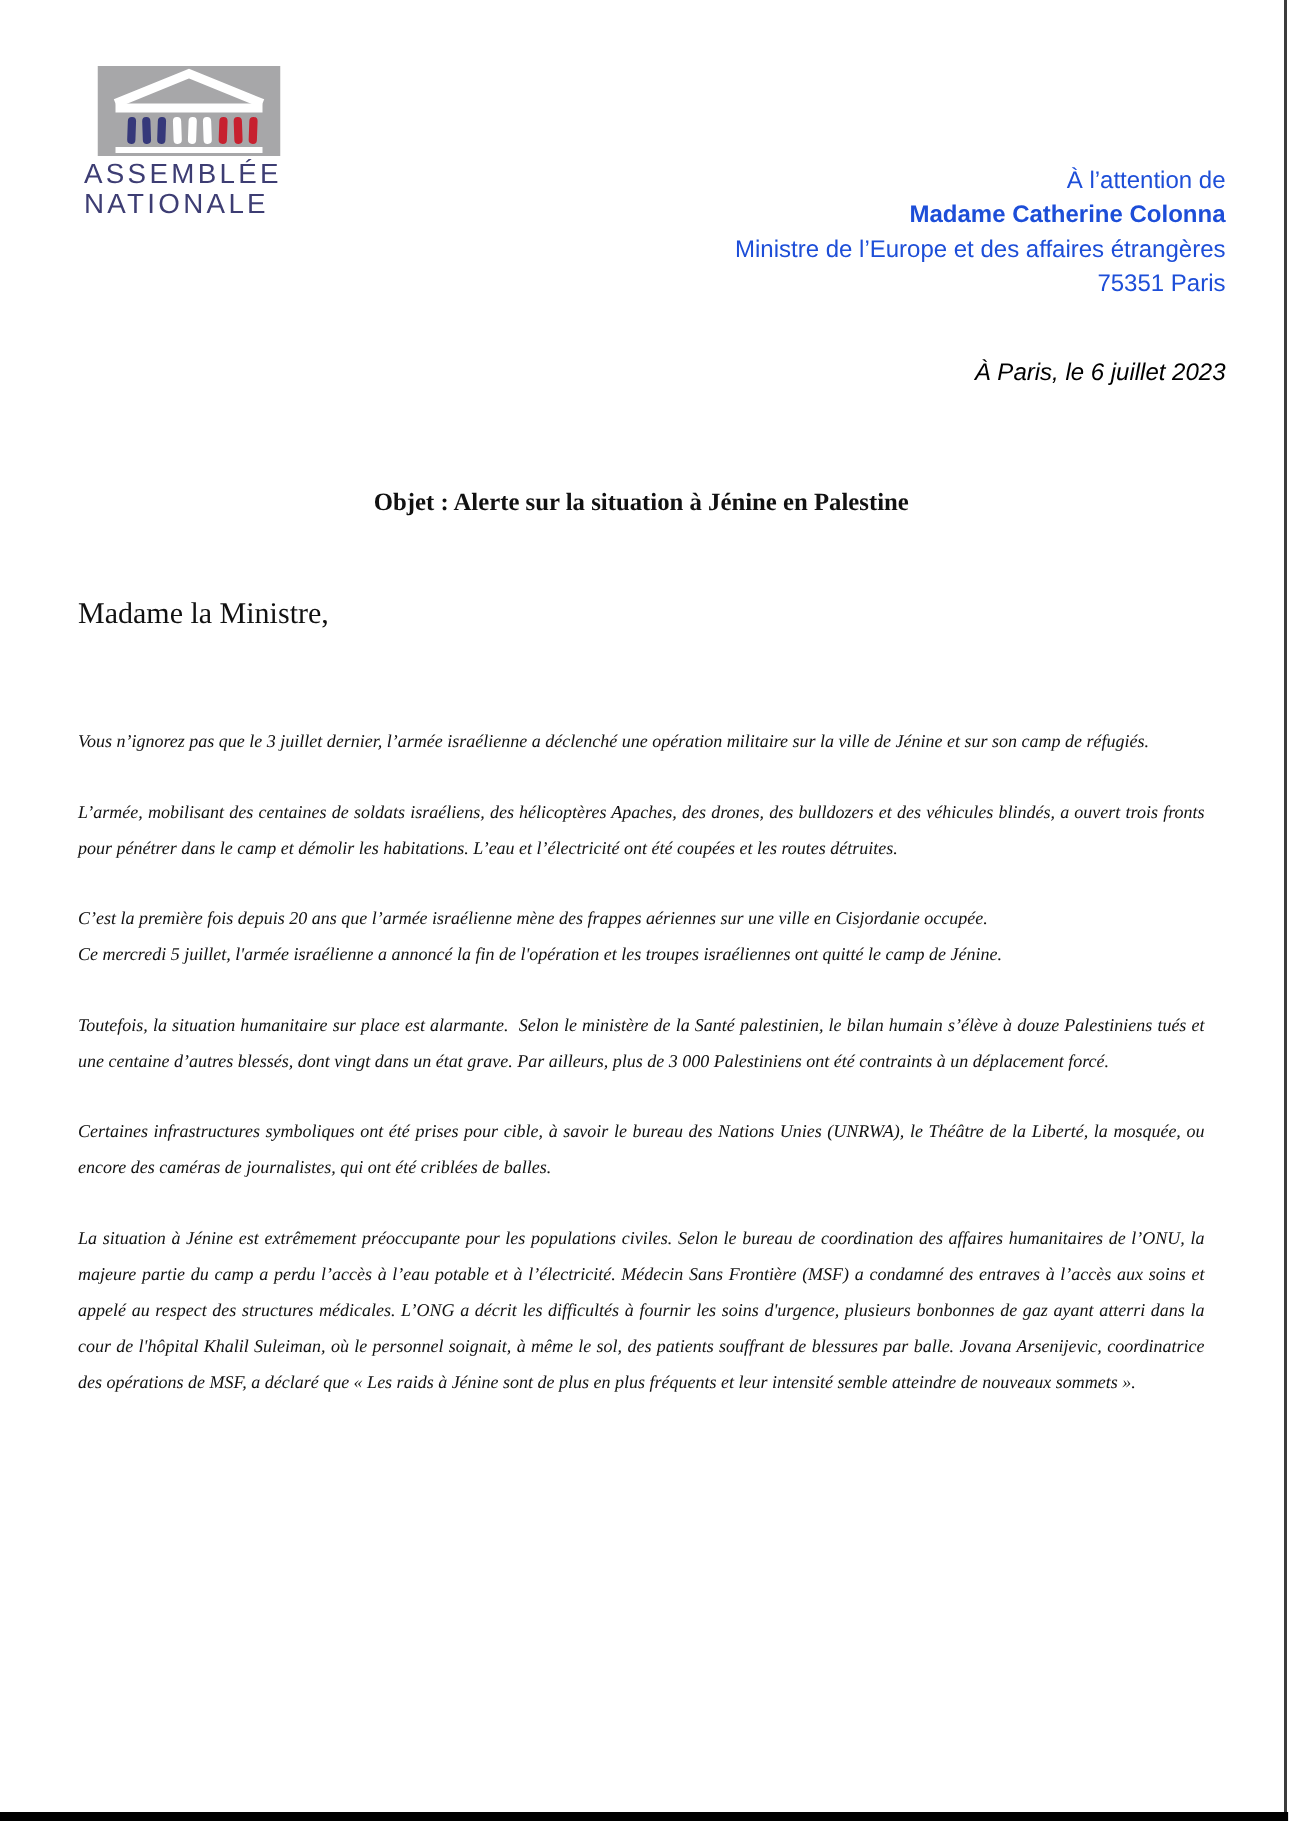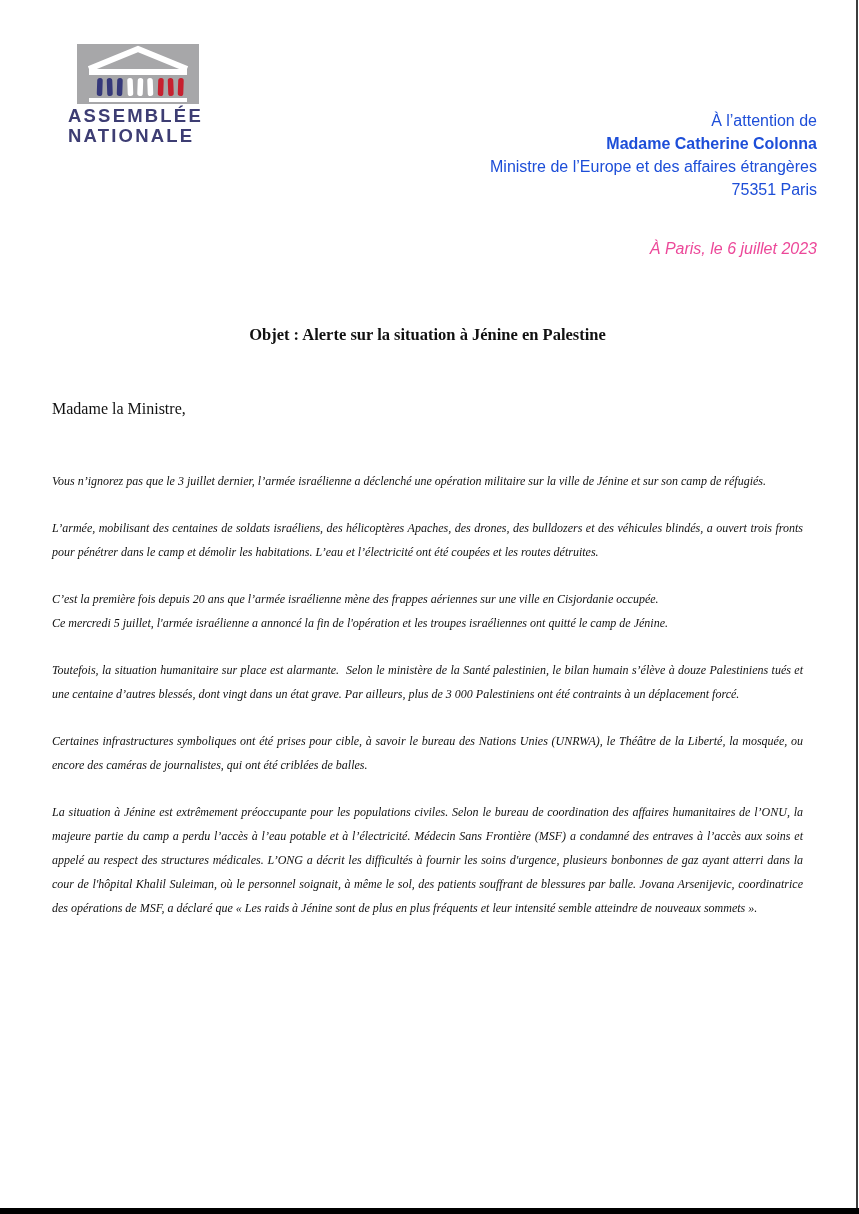--- a/index.html
+++ b/index.html
@@ -24,23 +24,22 @@
   .bottom-bar {
     position: absolute;
     left: 0; bottom: 0;
     width: 100%; height: 6px;
     background: var(--win-bottom_bar_color, #000000);
   }
 
   
   .logo {
     position: absolute;
-    left: 68px; top: 44px;
+    left: 56px; top: 44px;
     width: 140px;
-    font-weight: bold;
   }
   .emblem { display: block; margin-left: 9px; }
   .emblem .bg    { fill: var(--logo-background, #a7a7a9); }
   .emblem .blue  { fill: var(--logo-blue, #35387a); }
   .emblem .white { fill: #ffffff; }
   .emblem .red   { fill: var(--logo-red, #c7202f); }
   .logo-text {
     margin-top: 2px;
     font-family: "Liberation Sans", sans-serif;
     font-size: 18.5px;
@@ -61,41 +60,41 @@
     color: #1d4ed8;
   }
   .recipient .name { font-weight: 700; }
 
   .dateline {
     position: absolute;
     top: 240px; right: 42px;
     font-family: "Liberation Sans", sans-serif;
     font-size: 16px;
     font-style: italic;
-    color: #ec4899;
+    color: #000000;
     text-align: right;
   }
 
   
   .letter-body {
     position: absolute;
     left: 52px; top: 324px;
     width: 751px;
   }
   .subject {
     font-weight: 700;
     font-size: 16.5px;
     line-height: 22px;
     margin: 0 0 51px 0;
     text-align: center;
   }
   .salutation {
-    font-size: 16px;
+    font-size: 20px;
     line-height: 24px;
-    margin: 0 0 48px 0;
+    margin: 0 0 61px 0;
   }
   .para {
     font-size: 12px;
     line-height: 24px;
     margin: 0 0 23px 0;
     text-align: justify;
     white-space: pre-line;
     font-style: italic;
   }
 </style>

